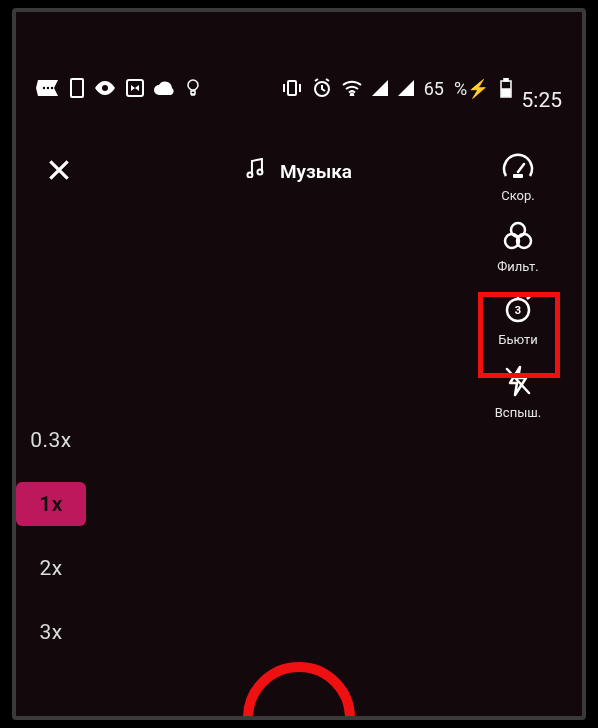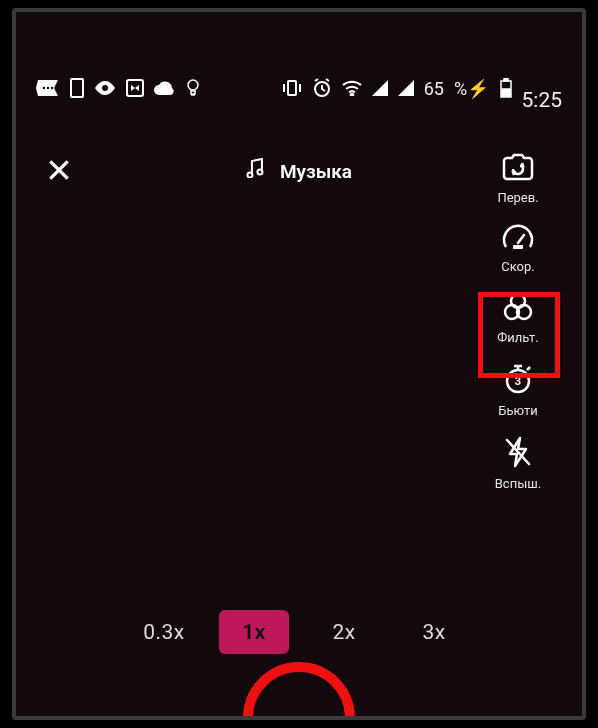--- a/index.html
+++ b/index.html
@@ -105,20 +105,21 @@
 
     .speed-bar {
       position: absolute;
       bottom: 62px;
       left: 0;
       right: 0;
       display: flex;
       justify-content: center;
       gap: 20px;
       align-items: flex-start;
+      flex-direction: column;
     }
     .speed-item {
       width: 70px;
       height: 44px;
       display: flex;
       align-items: center;
       justify-content: center;
       font-size: 21px;
       color: #dcdcdc;
       border-radius: 6px;
@@ -255,30 +256,20 @@
             <circle cx="4" cy="17" r="2.5"></circle>
             <circle cx="14" cy="14" r="2.5"></circle>
           </svg>
       </span>
       <span>Музыка</span>
     </div>
   </div>
 
   <div class="right-tools">
 
-    <div class="tool">
-      <span>
-        <svg width="34" height="30" viewBox="0 0 34 30" fill="none" stroke="#fff" stroke-width="2.5">
-          <path d="M3 9v15a3 3 0 003 3h22a3 3 0 003-3V9a3 3 0 00-3-3h-5l-2-3h-8l-2 3H6a3 3 0 00-3 3z" stroke-linejoin="round"></path>
-          <path d="M12 17a5 5 0 109-3M22 17a5 5 0 01-9 3"></path>
-          <path d="M21 11l1 3-3 0M13 23l-1-3 3 0" fill="#fff"></path>
-        </svg>
-      </span>
-      <span class="tool-label">Перев.</span>
-    </div>
 
     <div class="tool">
       <span>
         <svg width="32" height="28" viewBox="0 0 32 28" fill="none" stroke="#fff" stroke-width="2.5">
           <path d="M4 24a14 14 0 1124 0"></path>
           <path d="M16 20l6-8" stroke-linecap="round"></path>
           <rect x="11" y="22" width="10" height="4" rx="1" fill="#fff" stroke="none"></rect>
         </svg>
       </span>
       <span class="tool-label">Скор.</span>

